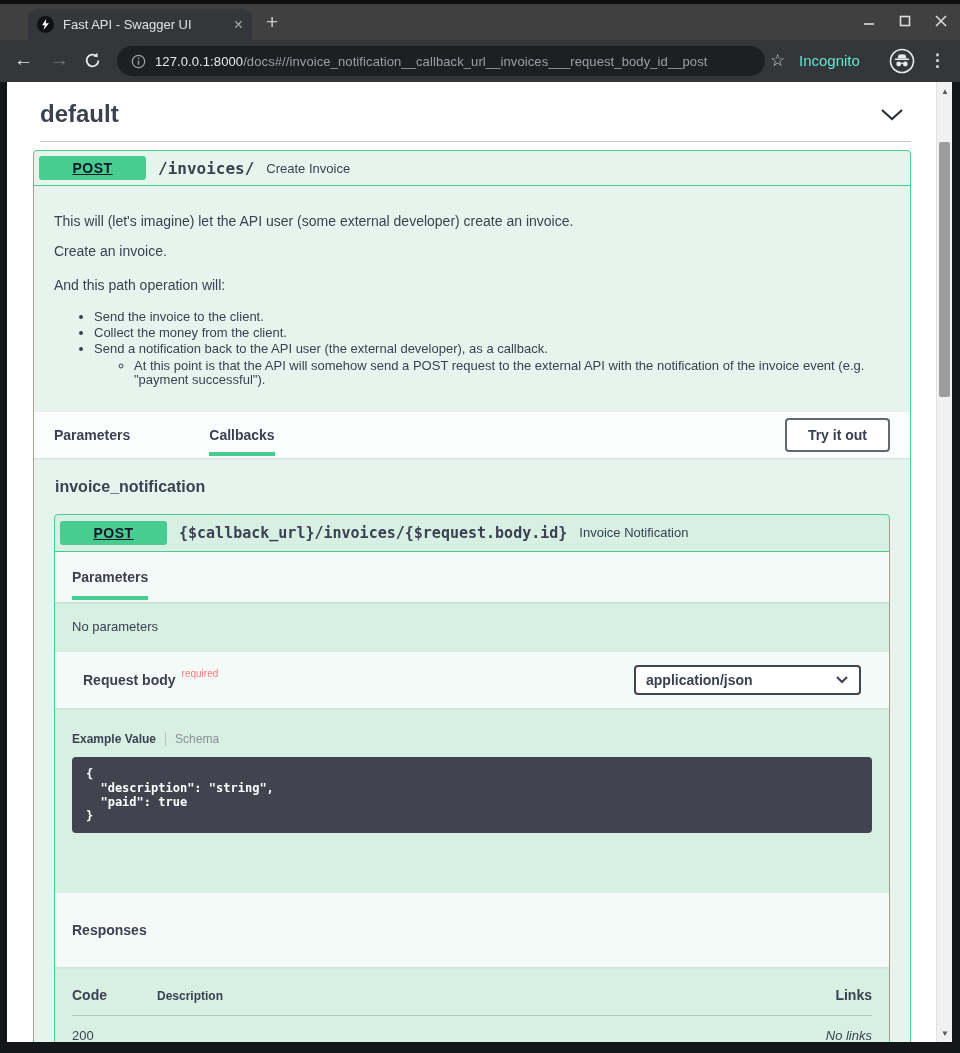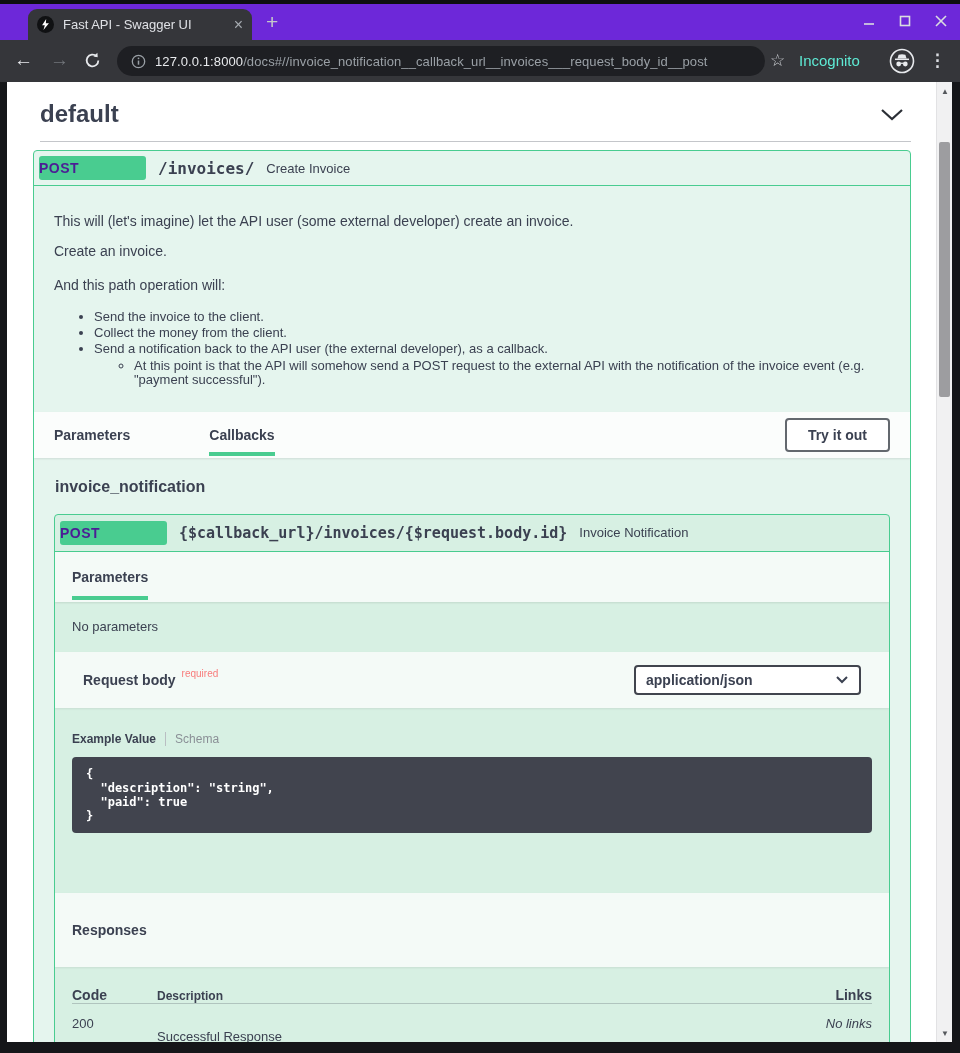--- a/index.html
+++ b/index.html
@@ -2,21 +2,21 @@
 <html><head>
 <meta charset="utf-8">
 <style>
   html,body{margin:0;padding:0;}
   body{
     width:960px;height:1053px;position:relative;overflow:hidden;
     background:#151619;font-family:"Liberation Sans",sans-serif;
     -webkit-font-smoothing:antialiased;
   }
   
-  .titlebar{position:absolute;top:0;left:0;width:960px;height:40px;background:#6d28d9;border-top:4px solid #0e0f11;box-sizing:border-box;}
+  .titlebar{position:absolute;top:0;left:0;width:960px;height:40px;background:#404040;border-top:4px solid #0e0f11;box-sizing:border-box;}
   .tab{position:absolute;left:28px;top:5px;width:224px;height:31px;background:#35363a;border-radius:9px 9px 0 0;display:flex;align-items:center;padding:0 9px;box-sizing:border-box;}
   .favicon{width:17px;height:17px;border-radius:50%;background:#101113;display:flex;align-items:center;justify-content:center;flex:0 0 auto;}
   .tab-title{color:#dfe1e5;font-size:13px;margin-left:9px;white-space:nowrap;overflow:hidden;flex:1;}
   .tab-close{color:#a6abb0;font-size:16px;line-height:16px;margin-left:6px;cursor:pointer;}
   .newtab{position:absolute;left:266px;top:7px;color:#c4c7ca;font-size:21px;line-height:21px;font-weight:400;}
   .wincontrols{position:absolute;right:12px;top:10px;display:flex;gap:22px;align-items:center;}
   .wincontrols span{display:inline-flex;width:14px;height:14px;align-items:center;justify-content:center;}
   .toolbar{position:absolute;top:40px;left:0;width:960px;height:42px;background:#35363a;}
   .nav-ico{position:absolute;top:9px;font-size:19px;line-height:22px;color:#e8eaed;}
   .nav-ico.disabled{color:#72767b;}
@@ -29,21 +29,21 @@
   .incog-icon{position:absolute;left:889px;top:8px;}
   .menu-dots{position:absolute;left:929px;top:10px;font-size:17px;font-weight:bold;color:#dadce0;}
   
   .content{position:absolute;top:82px;left:7px;width:945px;height:960px;background:#ffffff;overflow:hidden;}
   .swagger{padding:0 41px 0 26px;color:#3b4151;}
   .group-head{margin-left:7px;display:flex;justify-content:space-between;align-items:center;padding:18px 6px 13px 0;border-bottom:1px solid rgba(59,65,81,.3);}
   .group-title{font-size:24px;font-weight:bold;color:#3b4151;}
   
   .opblock{margin-top:8px;border:1px solid #49cc90;border-radius:4px;background:#e5f5ee;overflow:hidden;}
   .op-summary{display:flex;align-items:center;padding:5px;border-bottom:1px solid #49cc90;cursor:pointer;}
-  .badge{width:107px;height:24px;line-height:24px;text-align:left;background:#49cc90;color:#4c1d95;font-weight:bold;font-size:14px;border-radius:3px;letter-spacing:0.5px;flex:0 0 auto;}
+  .badge{width:107px;height:24px;line-height:24px;text-align:center;background:#49cc90;color:#0f172a;font-weight:bold;font-size:14px;border-radius:3px;letter-spacing:0.5px;flex:0 0 auto;text-decoration:underline;}
   .op-path{font-family:"DejaVu Sans Mono",monospace;font-weight:bold;font-size:16px;margin-left:12px;color:#3b4151;}
   .op-desc{font-size:13px;margin-left:12px;color:#3b4151;}
   .description{padding:12px 20px 24px;font-size:14px;line-height:1.42;}
   .description p{margin:14px 0 0;}
   .description ul{margin:13px 0 0;padding-left:40px;font-size:13px;}
   .description ul li{margin:0;line-height:1.08;padding:1px 0;}
   .description ul ul{margin:1px 0 0;padding-left:40px;list-style:circle;}
   .sec-head{background:#fbfdfc;box-shadow:0 1px 2px rgba(0,0,0,.1);display:flex;align-items:center;height:46px;padding:0 20px;position:relative;}
   .tabitem{font-size:14px;font-weight:bold;color:#3b4151;height:100%;display:flex;align-items:center;position:relative;cursor:pointer;}
   .tabitem.first{margin-right:79px;}
@@ -64,21 +64,21 @@
   .ct-select svg{margin-left:auto;}
   .bodysec{padding:24px 17px 60px;}
   .extabs{display:flex;align-items:center;font-size:12px;}
   .extab-active{font-weight:bold;color:#3b4151;cursor:pointer;}
   .extab-div{width:1px;height:14px;background:#b9bec2;margin:0 9px;}
   .extab{color:#8a8f96;cursor:pointer;}
   .codeblock{margin-top:11px;background:#41444e;border-radius:4px;padding:10px 14px;min-height:56px;}
   .codeblock pre{margin:0;font-family:"DejaVu Sans Mono",monospace;font-size:12px;line-height:14px;font-weight:600;color:#ffffff;white-space:pre;}
   .resp-head{background:#f4faf7;box-shadow:0 1px 2px rgba(0,0,0,.08);height:50px;display:flex;align-items:center;padding:12px 17px;font-size:14px;font-weight:bold;}
   .resp-table{padding:20px 17px 30px;}
-  .rt-headrow{display:flex;align-items:baseline;border-bottom:1px solid rgba(59,65,81,.25);}
+  .rt-headrow{display:flex;align-items:baseline;padding-bottom:12px;border-bottom:1px solid rgba(59,65,81,.25);}
   .rt-code{width:85px;font-size:14px;font-weight:bold;}
   .rt-desc{flex:1;font-size:12px;font-weight:bold;}
   .rt-links{font-size:14px;font-weight:bold;}
   .rt-row{display:flex;margin-top:12px;align-items:flex-start;}
   .rt-row .c{width:85px;font-size:13px;}
   .rt-row .d{flex:1;font-size:13px;padding-top:13px;}
   .rt-row .l{font-size:13px;font-style:italic;}
   
   .scrollbar{position:absolute;top:0;right:0;width:16px;height:960px;background:#f1f1f2;border-left:1px solid #e2e2e4;box-sizing:border-box;}
   .sb-arrow{position:absolute;left:0;width:16px;height:14px;display:flex;align-items:center;justify-content:center;font-size:8px;color:#55585c;}

